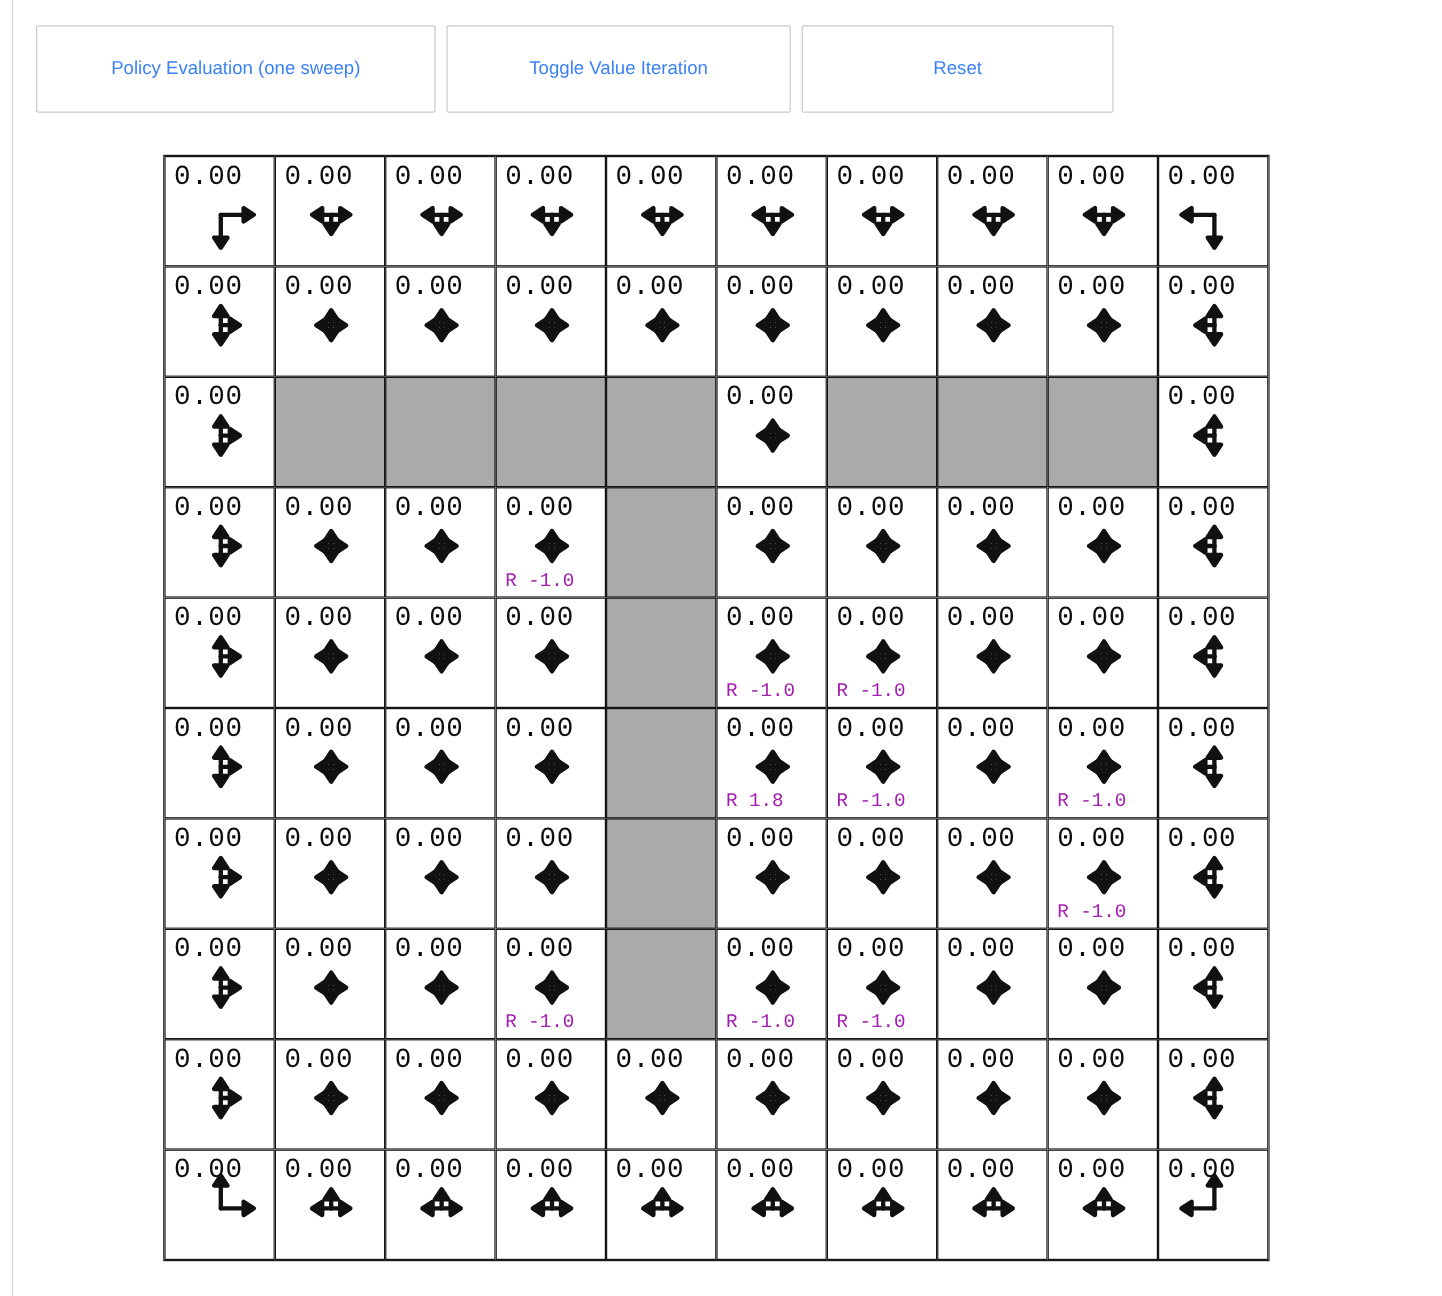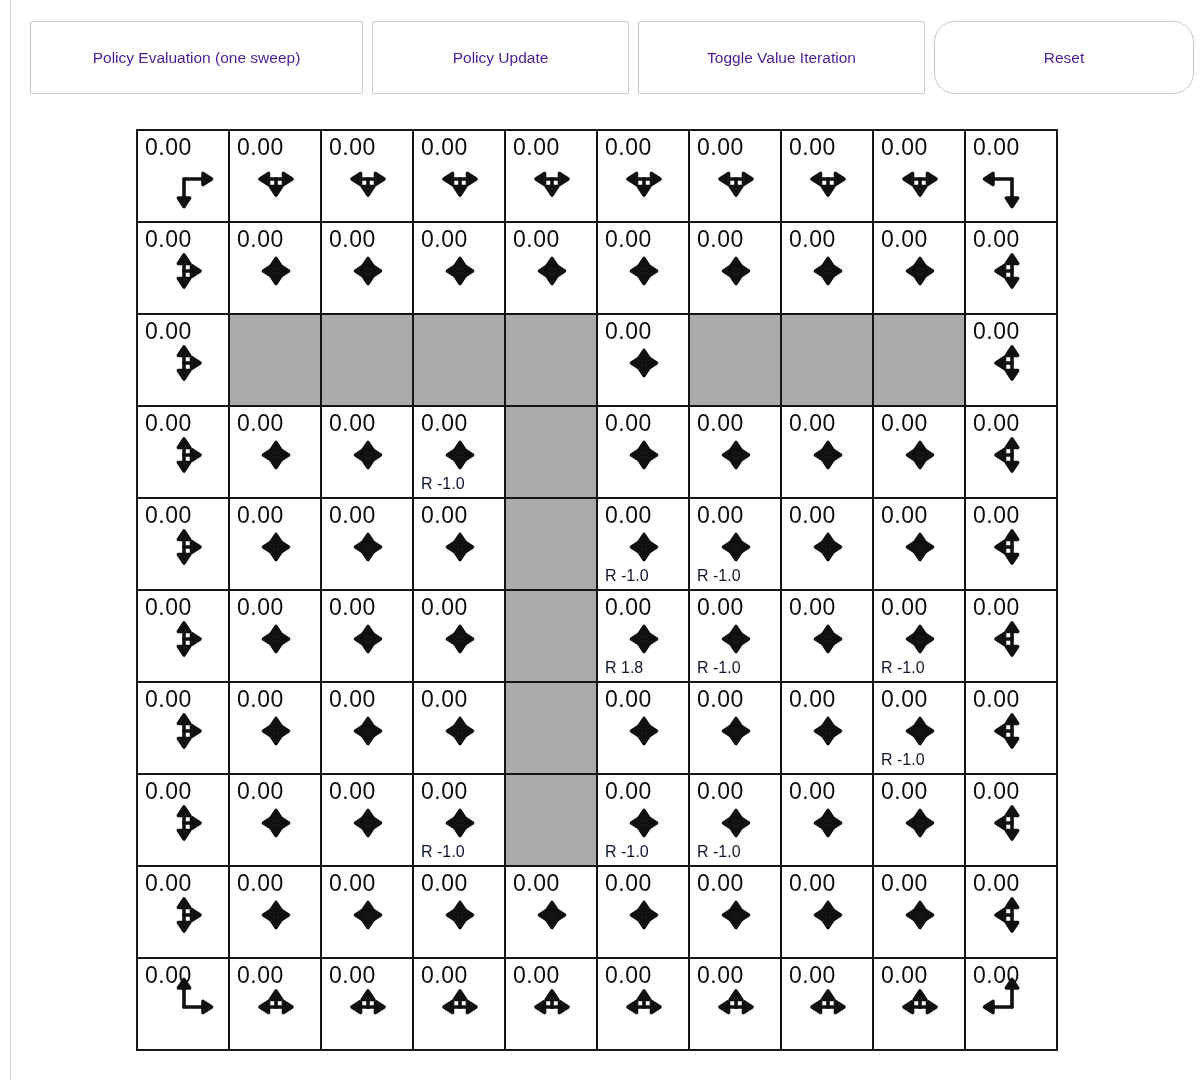--- a/index.html
+++ b/index.html
@@ -5,54 +5,54 @@
   html,body{margin:0;padding:0;}
   body{
     width:1202px;height:1080px;position:relative;background:#ffffff;
     font-family:"Liberation Sans",sans-serif;overflow:hidden;
   }
   .edge-line{position:absolute;left:10px;top:0;width:1px;height:1080px;background:#d6d6d6;}
   .toolbar{position:absolute;left:30px;top:21px;display:flex;gap:9px;}
   .btn{
     height:73px;background:#ffffff;border:1px solid #c9c9c9;border-radius:2px;
     display:flex;align-items:center;justify-content:center;
-    font-size:15.5px;color:#4c1d95;cursor:pointer;box-sizing:border-box;
+    font-size:15.5px;color:#3b82f6;cursor:pointer;box-sizing:border-box;
   }
   .btn-1{width:333px;}
   .btn-2{width:257px;}
   .btn-3{width:287px;}
-  .btn-4{width:260px;border-radius:21px;}
+  .btn-4{width:260px;}
   .gridworld{
     position:absolute;left:136px;top:129px;
     display:grid;grid-template-columns:repeat(10,92px);grid-template-rows:repeat(10,92px);
     border:1px solid #1a1a1a;
+    font-family:Liberation Mono, monospace;
   }
   .cell{
     position:relative;background:#ffffff;border:1px solid #141414;box-sizing:border-box;
   }
   .cell.wall{background:#aaaaaa;}
   .val{
     position:absolute;top:3px;left:7px;font-size:23px;color:#0d0d0d;letter-spacing:0.5px;
   }
   .arrow{
     position:absolute;left:51%;top:53%;transform:translate(-50%,-50%);
     width:64px;height:64px;pointer-events:none;
   }
   .reward{
-    position:absolute;bottom:4px;left:7px;font-size:16px;color:#0f172a;
+    position:absolute;bottom:4px;left:7px;font-size:16px;color:#a21caf;
   }
 </style>
 </head>
 <body>
 
 <div class="edge-line"></div>
 
 <div class="toolbar">
   <div class="btn btn-1">Policy Evaluation (one sweep)</div>
-  <div class="btn btn-2">Policy Update</div>
   <div class="btn btn-3">Toggle Value Iteration</div>
   <div class="btn btn-4">Reset</div>
 </div>
 
 <div class="gridworld">
     <div class="cell">
       <div class="val">0.00</div>
       <div class="arrow"><svg width="64" height="64" viewBox="0 0 64 64">
           <g stroke="#111111" stroke-width="3.6" fill="#111111" stroke-linecap="round" stroke-linejoin="round">
             <line x1="32" y1="32" x2="32" y2="51"></line>

